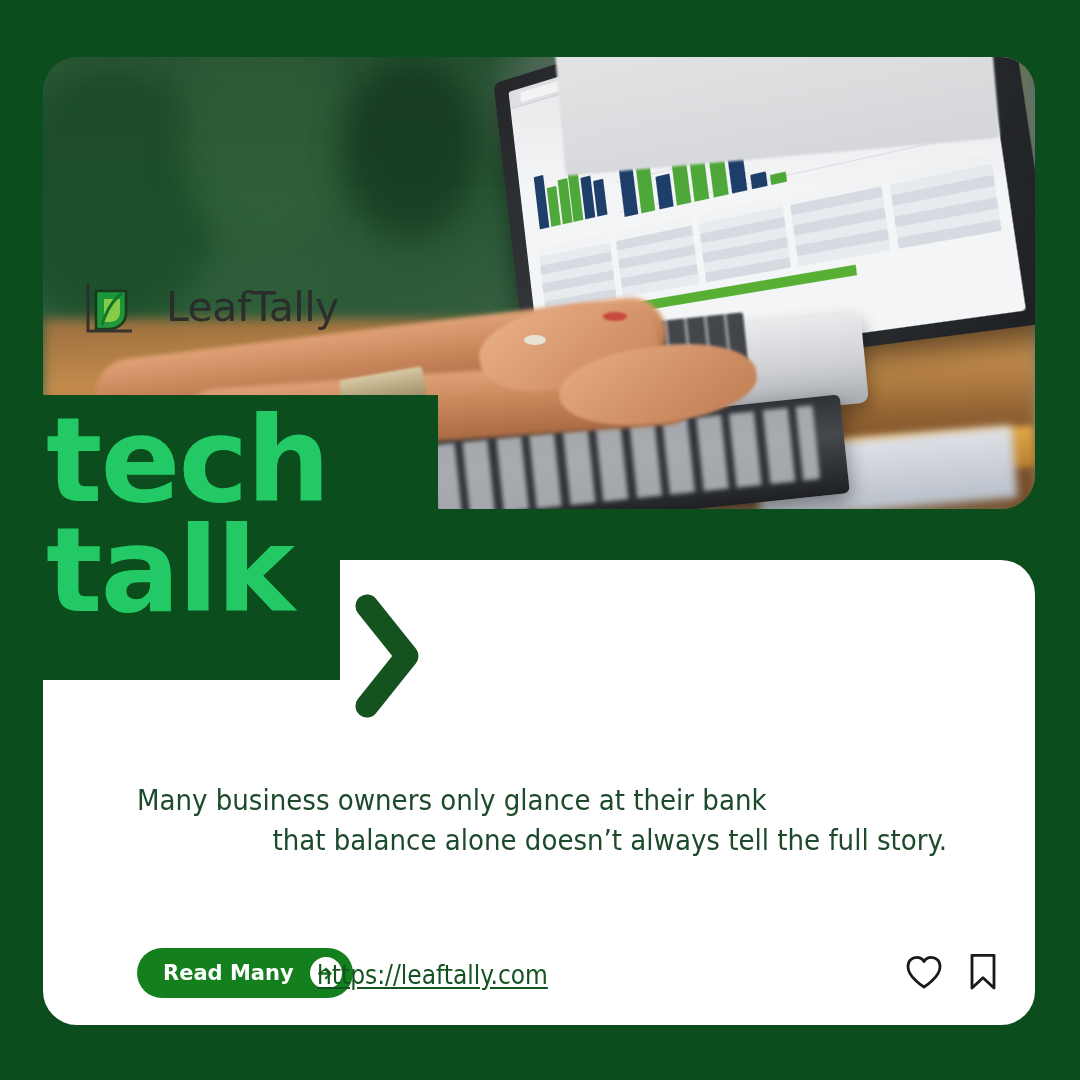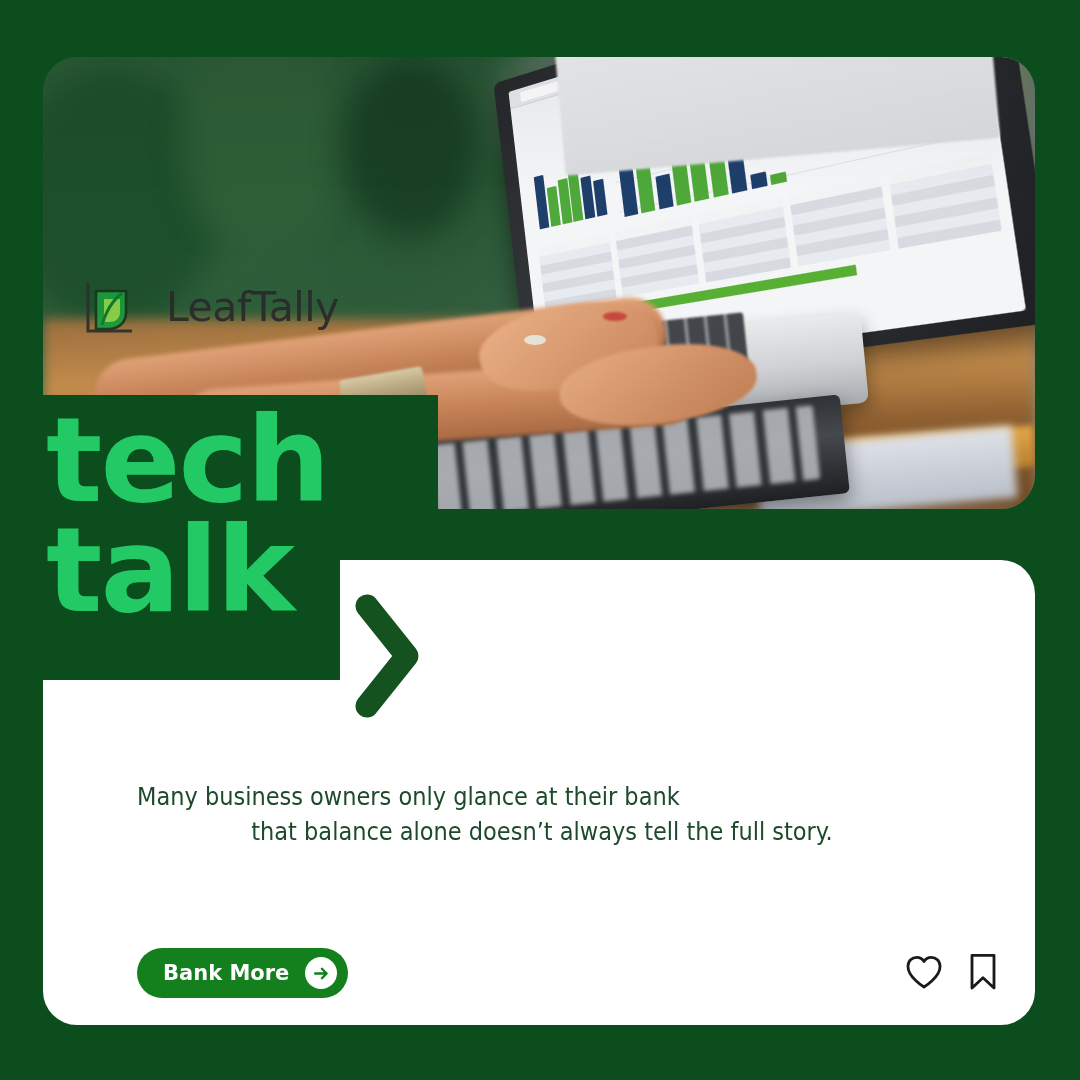--- a/index.html
+++ b/index.html
@@ -172,23 +172,23 @@
   }
   .chev{position:absolute;left:355px;top:592px;width:66px;height:128px;}
   .headline{
     position:absolute;left:452px;top:583px;width:566px;
     color:#14521f;font-family:"DejaVu Sans",sans-serif;font-weight:700;
     font-size:44px;line-height:1.14;letter-spacing:-.6px;
   }
   .body-copy{
     position:absolute;left:137px;top:780px;width:810px;
     color:#1d4a2b;font-family:"DejaVu Sans Condensed","DejaVu Sans",sans-serif;
-    font-size:25px;line-height:1.38;text-align:justify;font-weight:400;
-  }
-  .body-copy .last{text-align:center;}
+    font-size:29px;line-height:1.38;text-align:justify;font-weight:400;
+  }
+  .body-copy .last{text-align:right;}
 
   
   .footer{position:absolute;left:137px;top:948px;right:80px;height:58px;}
   .readmore{
     position:absolute;left:0;top:0;height:50px;
     display:inline-flex;align-items:center;gap:16px;
     background:#13801d;border-radius:28px;padding:0 11px 0 26px;
     color:#fff;font-family:"DejaVu Sans",sans-serif;font-weight:700;font-size:21px;
     cursor:pointer;
   }
@@ -349,27 +349,28 @@
   </div>
 
 
   <div class="body-copy">
     <div>Many business owners only glance at their bank</div>
     <div class="last">that balance alone doesn’t always tell the full story.</div>
   </div>
 
   <div class="footer">
     <div class="readmore">
-      <span>Bank More</span>
+      <span>Read Many</span>
       <span class="rm-circle">
         <svg width="19" height="19" viewBox="0 0 24 24">
           <path d="M4 12 H18 M12.5 6 L18.5 12 L12.5 18" fill="none" stroke="#13801d" stroke-width="3" stroke-linecap="round" stroke-linejoin="round"></path>
         </svg>
       </span>
     </div>
+    <a class="url" href="#">https://leaftally.com</a>
     <div class="social">
       <span>
         <svg width="40" height="36" viewBox="0 0 24 22">
           <path d="M12 20.2 C12 20.2 2.2 14.2 2.2 7.6 C2.2 4.3 4.7 2 7.6 2 C9.6 2 11.2 3.1 12 4.6 C12.8 3.1 14.4 2 16.4 2 C19.3 2 21.8 4.3 21.8 7.6 C21.8 14.2 12 20.2 12 20.2 Z" fill="none" stroke="#1a1a1a" stroke-width="1.7" stroke-linejoin="round"></path>
         </svg>
       </span>
       <span>
         <svg width="34" height="40" viewBox="0 0 20 24">
           <path d="M3.4 2 H16.6 V21.6 L10 15.4 L3.4 21.6 Z" fill="none" stroke="#1a1a1a" stroke-width="1.7" stroke-linejoin="round"></path>
         </svg>

